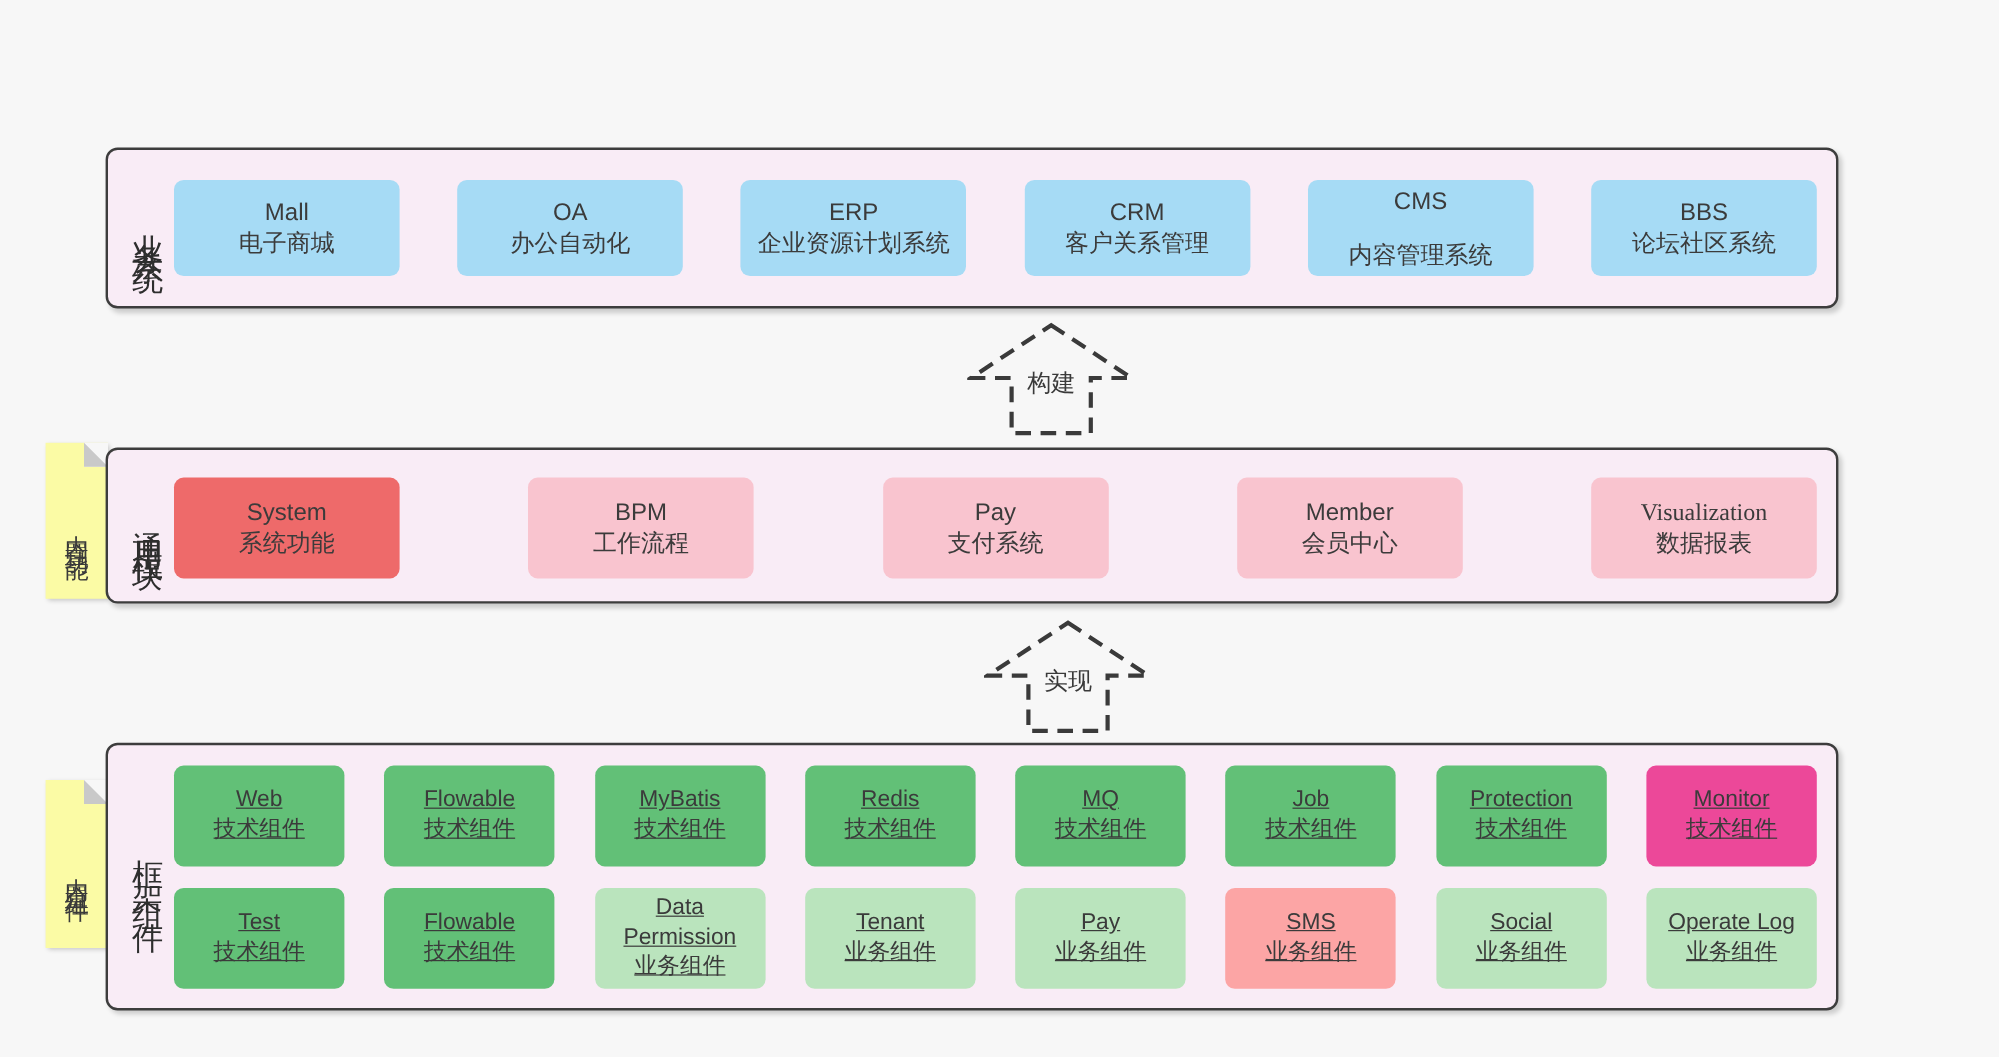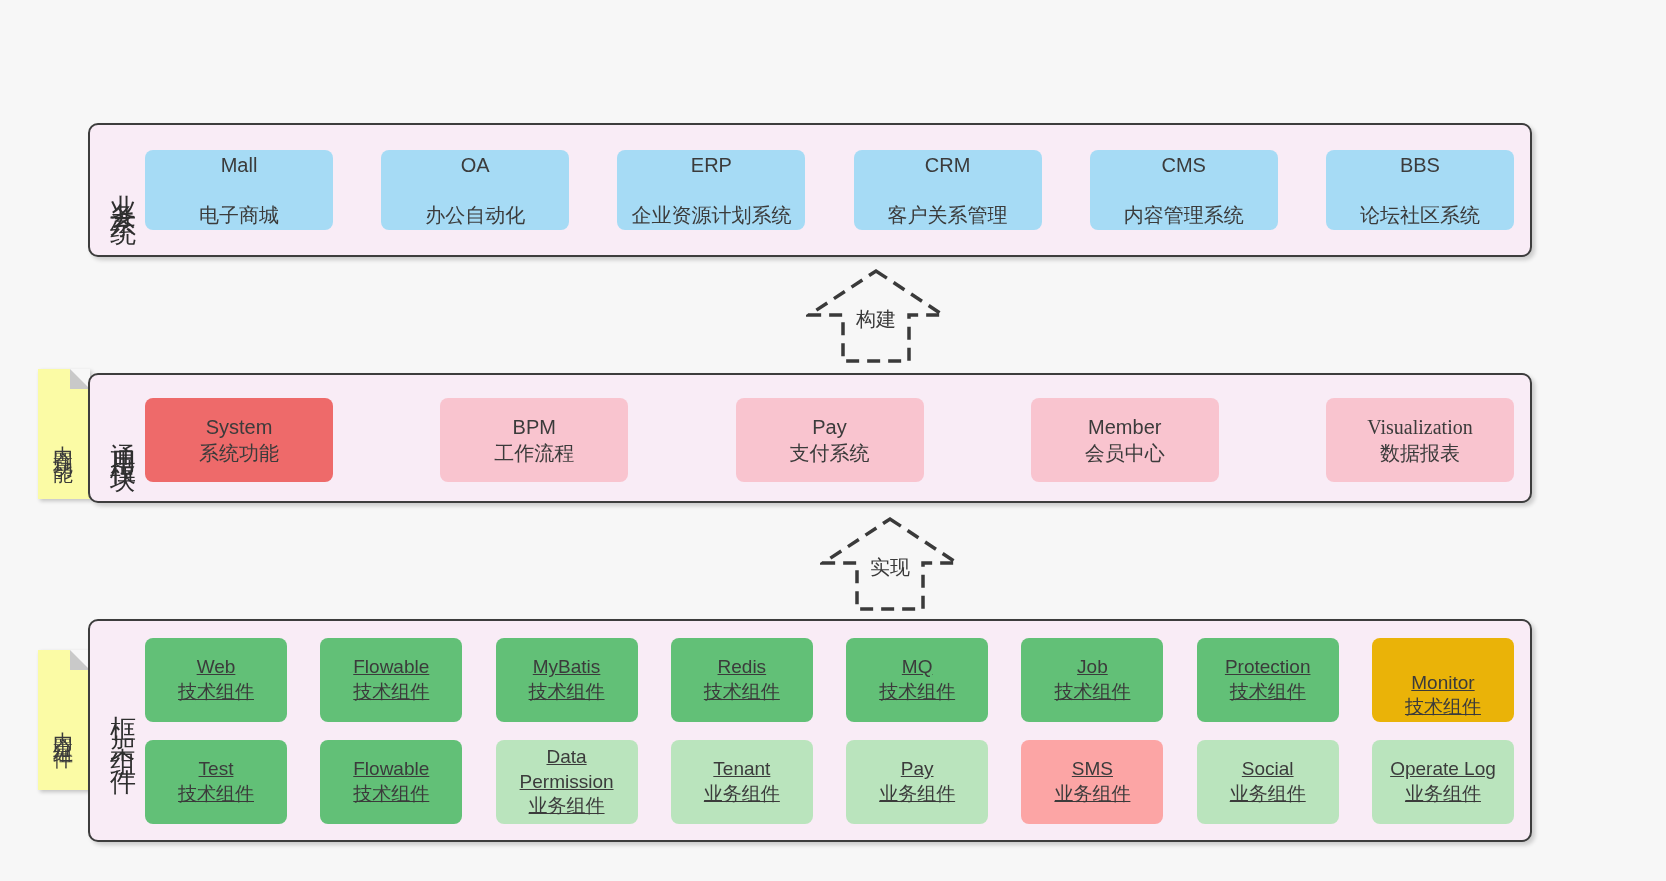--- a/index.html
+++ b/index.html
@@ -30,21 +30,21 @@
 
   
   .boxrow{
     position:absolute;left:55px;right:16px;
     display:flex;justify-content:space-between;
   }
   .row-6a{top:25px;}
   .row-6b{top:23px;}
   .row-8a{top:17px;}
   .row-8b{top:119px;}
-  .row-6a .box{width:188px;height:80px;justify-content:space-between;}
+  .row-6a .box{width:188px;height:80px;}
   .row-6b .box{width:188px;height:84px;}
   .row-8a .box,.row-8b .box{width:142px;height:84px;font-size:19px;text-decoration:underline;}
 
   .box{
     border-radius:8px;box-sizing:border-box;padding:2px 4px;
     display:flex;flex-direction:column;align-items:center;justify-content:center;
     text-align:center;font-size:20px;line-height:1.3;color:#3b3b3b;
   }
   .v-blue{background:#a6dbf5;}
   .v-red{background:#ee6a6a;}
@@ -193,21 +193,21 @@
         <div>技术组件</div>
       </div>
       <div class="box v-green" style="background: rgb(98, 192, 119);">
         <div>Job</div>
         <div>技术组件</div>
       </div>
       <div class="box v-green" style="background: rgb(98, 192, 119);">
         <div>Protection</div>
         <div>技术组件</div>
       </div>
-      <div class="box v-green" style="background: #eab308; justify-content: flex-end;">
+      <div class="box v-green" style="background: #ec4899;">
         <div>Monitor</div>
         <div>技术组件</div>
       </div>
     </div>
   <div class="boxrow row-8b">
       <div class="box v-green" style="background: rgb(98, 192, 119);">
         <div>Test</div>
         <div>技术组件</div>
       </div>
       <div class="box v-green" style="background: rgb(98, 192, 119);">

